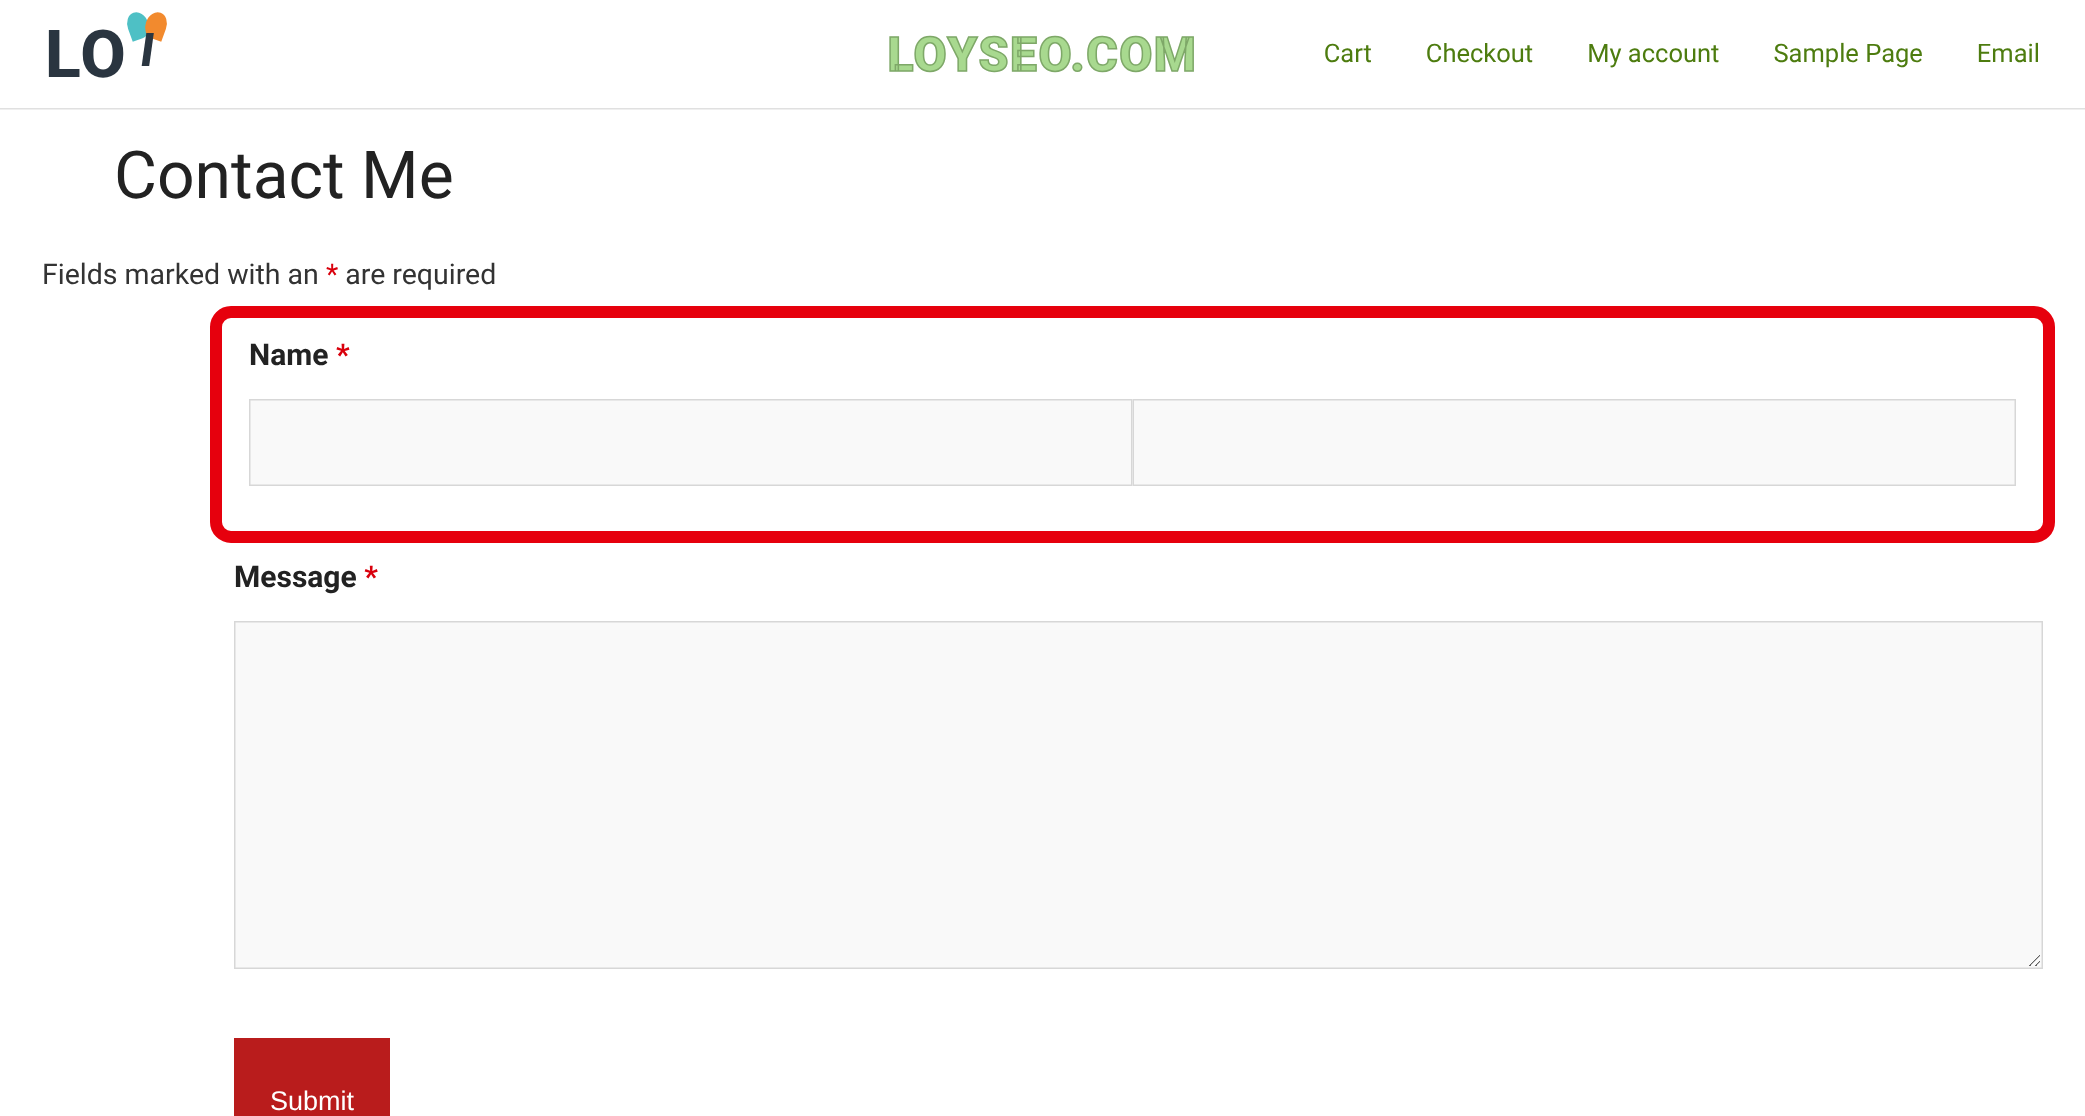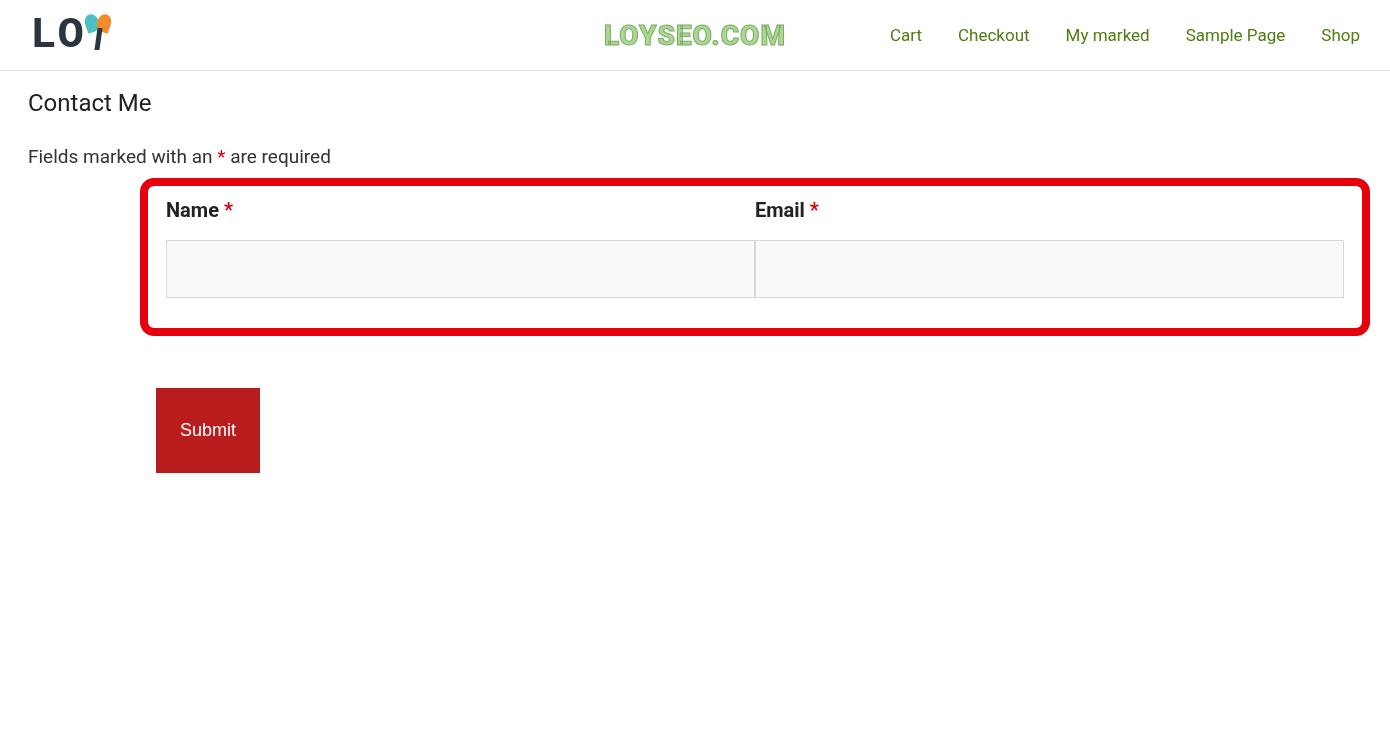--- a/index.html
+++ b/index.html
@@ -23,22 +23,21 @@
     .logo {
       display: flex;
       align-items: center;
     }
     .logo-text {
       font-size: 44px;
       font-weight: 800;
       color: #2a3540;
       letter-spacing: 1px;
       display: flex;
-      align-items: center;
-      font-family: Liberation Mono, monospace;
+      align-items: flex-start;
     }
     .logo-y {
       display: inline-flex;
       align-items: flex-start;
       position: relative;
       width: 26px;
       height: 38px;
     }
     .drop-left {
       position: absolute;
@@ -66,44 +65,45 @@
       top: 12px;
       width: 5px;
       height: 22px;
       background: #2a3540;
       transform: skewX(-8deg);
     }
     .watermark {
       position: absolute;
       left: 50%;
       transform: translateX(-50%);
-      font-size: 28px;
+      font-size: 32px;
       font-weight: 900;
       color: #a8d98f;
       letter-spacing: 1px;
       -webkit-text-stroke: 1px #7ea868;
     }
     .nav {
       display: flex;
       gap: 36px;
     }
     .nav-item {
       color: #4d7c0f;
       font-size: 17px;
       text-decoration: none;
       cursor: pointer;
     }
     .content {
       padding: 18px 28px 30px 28px;
     }
     .page-title {
-      font-size: 24px;
+      font-size: 44px;
       font-weight: 400;
       color: #222;
       margin-bottom: 28px;
+      margin-left: 48px;
     }
     .required-note {
       font-size: 19px;
       color: #333;
       margin-bottom: 10px;
     }
     .required-note .asterisk {
       color: #d9000c;
     }
     .form-area {
@@ -176,47 +176,50 @@
         <span class="drop-left"></span>
         <span class="drop-right"></span>
         <span class="logo-stem"></span>
       </span>
     </span>
   </div>
   <div class="watermark">LOYSEO.COM</div>
   <nav class="nav">
     <a class="nav-item">Cart</a>
     <a class="nav-item">Checkout</a>
-    <a class="nav-item">My marked</a>
+    <a class="nav-item">My account</a>
     <a class="nav-item">Sample Page</a>
-    <a class="nav-item">Shop</a>
+    <a class="nav-item">Email</a>
   </nav>
 </div>
 
 <div class="content">
   <h1 class="page-title">Contact Me</h1>
 
   <div class="required-note">
     <span>Fields marked with an </span><span class="asterisk">*</span><span> are required</span>
   </div>
 
   <div class="form-area">
     <div class="highlight-box">
       <div class="form-row">
         <div class="form-group">
           <label class="form-label">
             <span>Name </span><span class="req">*</span>
           </label>
           <input type="text" class="text-input" value="" style="">
         </div>
         <div class="form-group">
-          <label class="form-label">
-            <span>Email </span><span class="req">*</span>
-          </label>
           <input type="text" class="text-input" value="" style="">
         </div>
       </div>
     </div>
 
+    <div class="form-group">
+      <label class="form-label msg-label">
+        <span>Message </span><span class="req">*</span>
+      </label>
+      <textarea class="textarea" value="" style=""></textarea>
+    </div>
 
     <button class="submit-btn">Submit</button>
   </div>
 </div>
 
 </body></html>

